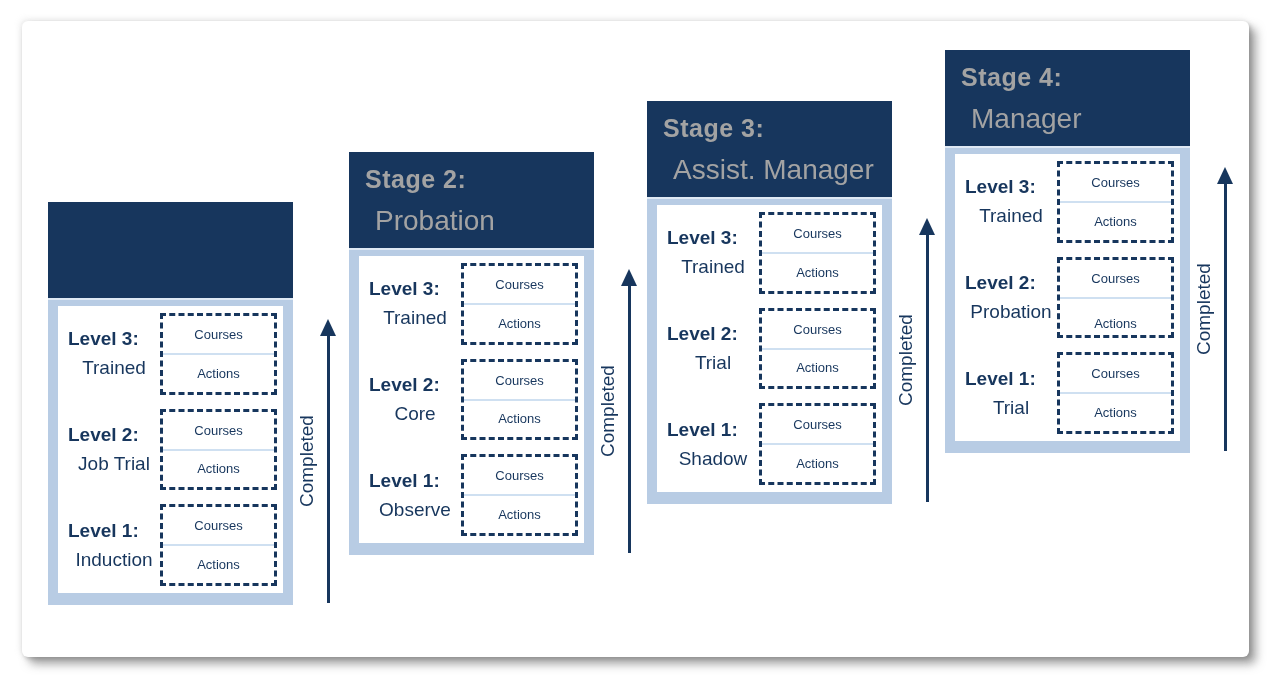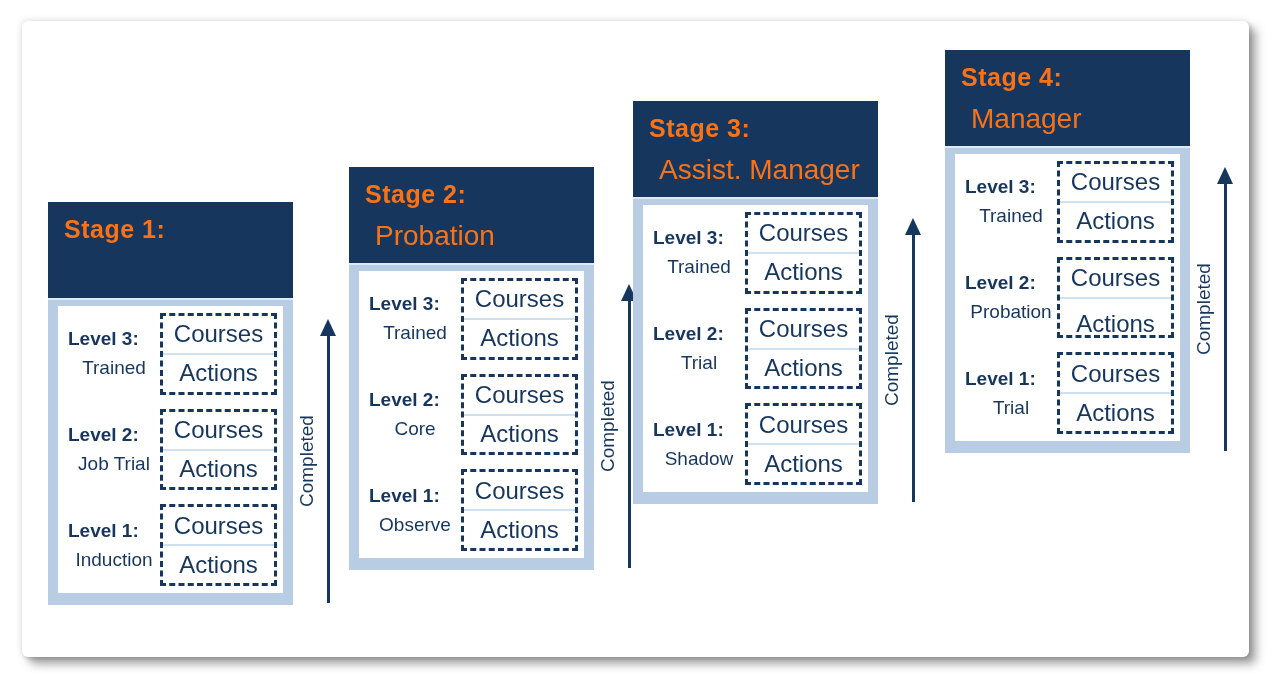--- a/index.html
+++ b/index.html
@@ -2,57 +2,56 @@
 <html><head>
 <meta charset="utf-8">
 <style>
   html,body{margin:0;padding:0;background:#ffffff;width:1281px;height:688px;overflow:hidden;
     font-family:"Liberation Sans", sans-serif;}
   .card{position:absolute;left:22px;top:21px;width:1227px;height:636px;background:#ffffff;
     border-radius:6px;
     box-shadow:7px 7px 10px rgba(90,90,90,0.55), 2px 2px 4px rgba(120,120,120,0.35), -2px -2px 6px rgba(160,160,160,0.18);}
   .stage{position:absolute;width:245px;}
   .stage1{left:26px;top:181px}
-  .stage2{left:327px;top:146px}
-  .stage3{left:611px;top:80px}
+  .stage2{left:327px;top:131px}
+  .stage3{left:625px;top:80px}
   .stage4{left:923px;top:29px}
-  .stage-header{height:98px;background:#17365D;color:#f97316;box-sizing:border-box;
+  .stage-header{height:98px;background:#17365D;color:#a3a3a3;box-sizing:border-box;
     padding:13px 6px 0 16px;border-bottom:2px solid #dfe9f4;}
   .stage-title{font-size:25px;font-weight:bold;letter-spacing:.5px;}
   .stage-role{font-size:28px;padding-left:10px;margin-top:11px;white-space:nowrap;}
   .stage-body{height:305px;background:#B8CCE4;box-sizing:border-box;
     padding:6px 10px 12px 10px;display:flex;flex-direction:column;}
   .level-row{background:#ffffff;flex:1;display:flex;box-sizing:border-box;
     padding:6px 6px 6px 10px;color:#17365D;}
   .level-info{width:92px;display:flex;flex-direction:column;justify-content:center;gap:7px;
     font-size:19px;flex:none;}
   .level-label{font-weight:bold;white-space:nowrap;}
   .level-name{white-space:nowrap;text-align:center;}
   .dashed-box{flex:1;border:3px dashed #17365D;display:flex;flex-direction:column;margin:1px 0;min-width:0;}
-  .cell{flex:1;display:flex;align-items:center;justify-content:center;font-size:24px;}
+  .cell{flex:1;display:flex;align-items:center;justify-content:center;font-size:13px;}
   .cell-courses{border-bottom:2px solid #CFE0F1;}
   .cell-clip{overflow:hidden;}
   .cell-clip .cell-text{transform:translateY(7px);display:inline-block;}
   .completed{position:absolute;left:247px;top:117px;height:284px;width:46px;
     display:flex;flex-direction:row;align-items:stretch;}
   .completed-label{writing-mode:vertical-rl;transform:rotate(180deg);color:#17365D;
     font-size:19px;display:flex;align-items:center;justify-content:center;width:24px;}
   .arrow{width:18px;display:flex;flex-direction:column;align-items:center;}
   .arrow-head{width:0;height:0;border-left:8px solid transparent;border-right:8px solid transparent;
     border-bottom:17px solid #17365D;flex:none;}
   .arrow-shaft{width:3px;background:#17365D;flex:1;}
 </style>
 </head>
 <body>
 
 <div class="card">
 
   <div class="stage stage1">
     <div class="stage-header">
-      <div class="stage-title">Stage 1:</div>
     </div>
     <div class="stage-body">
       <div class="level-row">
         <div class="level-info">
           <span class="level-label">Level 3:</span>
           <span class="level-name">Trained</span>
         </div>
         <div class="dashed-box">
           <div class="cell cell-courses">
               <span class="cell-text">Courses</span>

